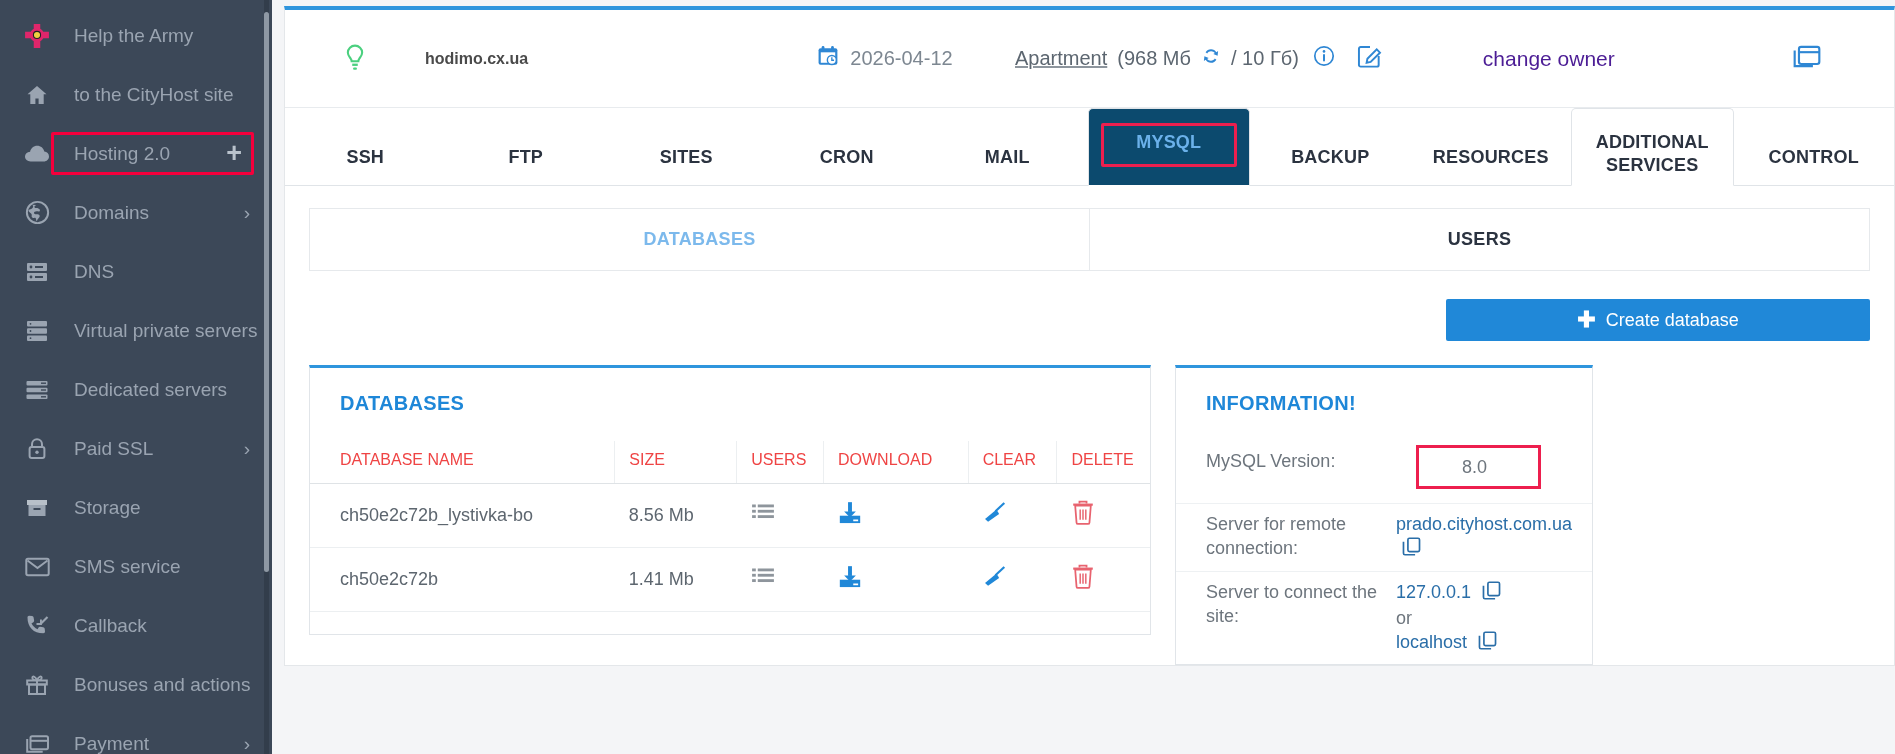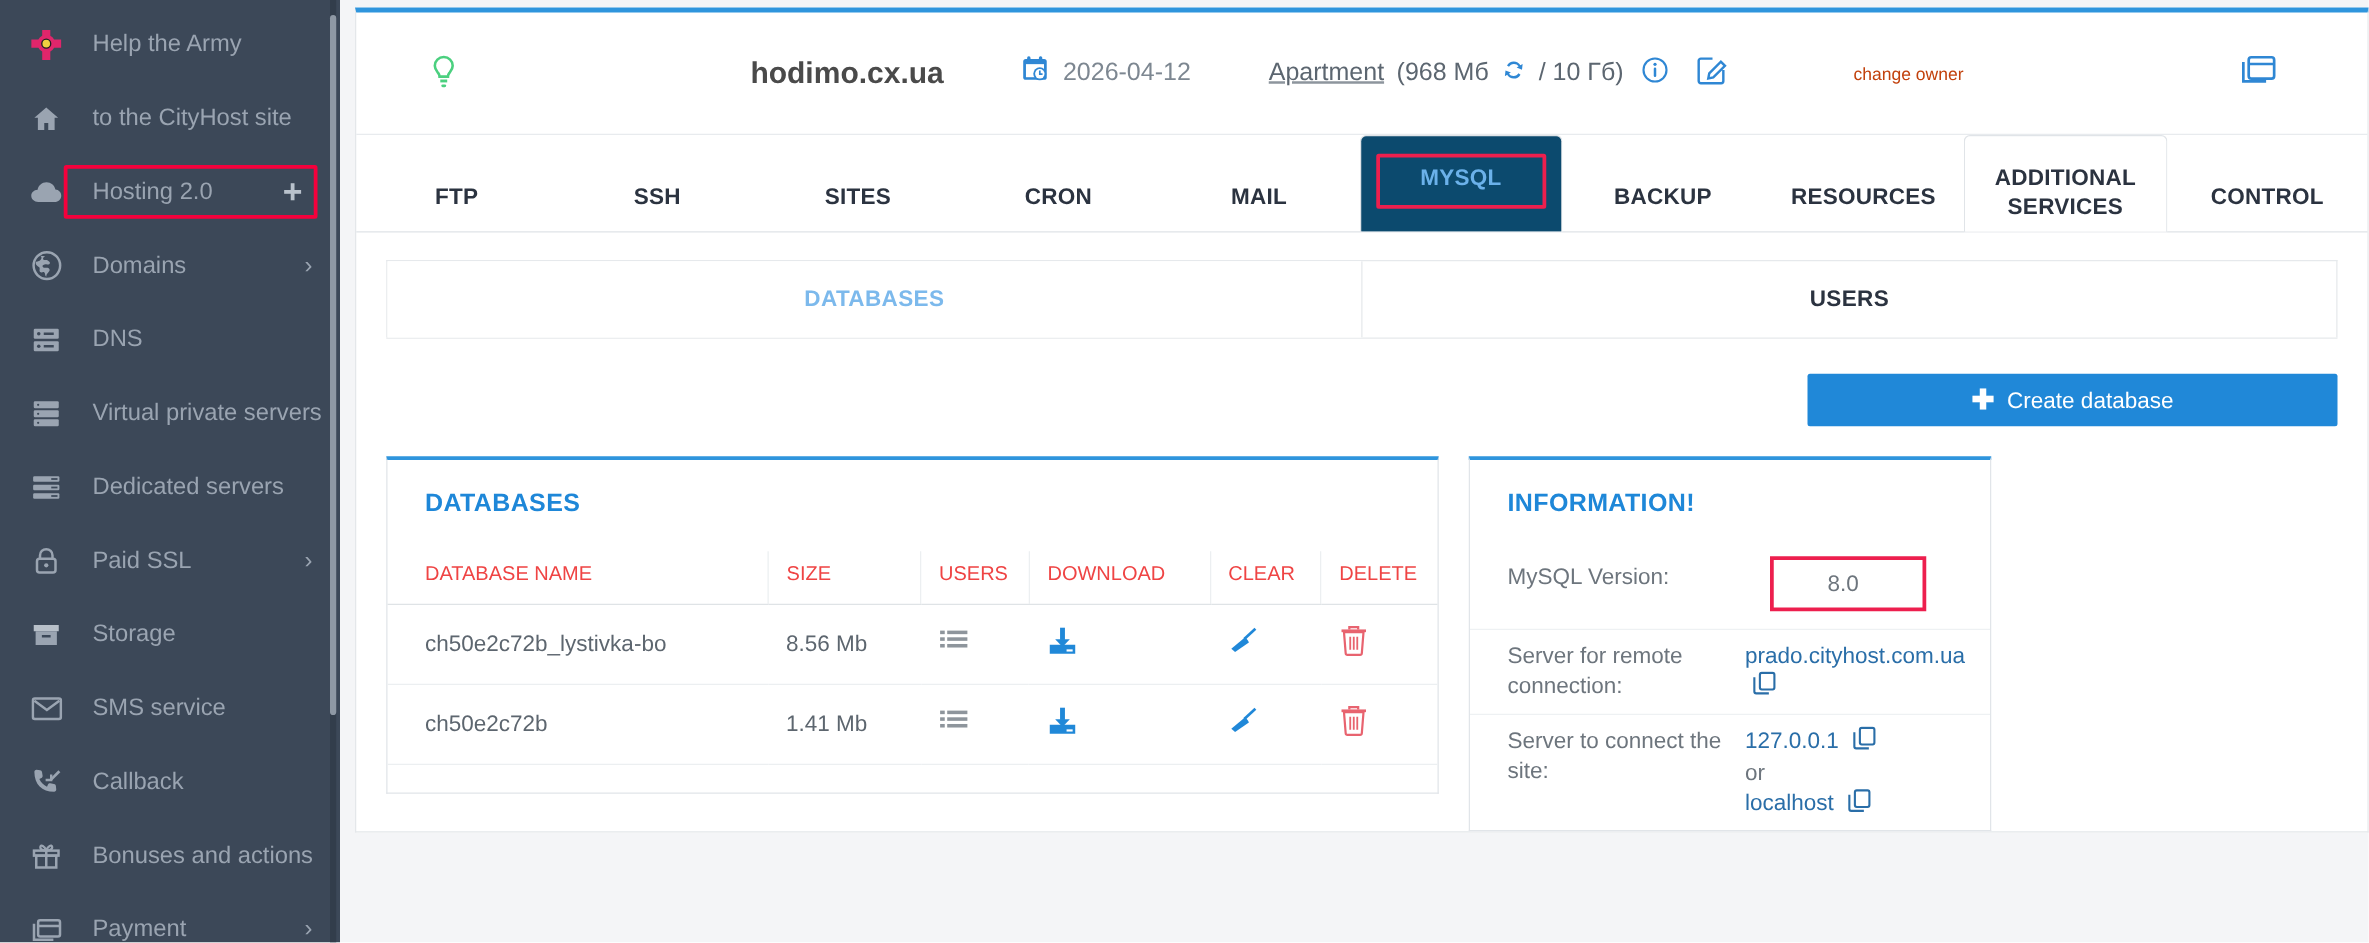--- a/index.html
+++ b/index.html
@@ -66,25 +66,25 @@
   }
 
   
   .dom-header {
     height: 98px;
     display: flex; align-items: center;
     border-bottom: 1px solid #e8ebee;
     padding: 0 0 0 0;
   }
   .bulb { width: 140px; display: flex; justify-content: center; align-items: center; }
-  .dom-name { font-size: 24px; font-weight: 700; color: #4a4a4a; width: 330px; text-align: right; }
+  .dom-name { font-size: 16px; font-weight: 700; color: #4a4a4a; width: 330px; text-align: left; }
   .dom-date { display: flex; align-items: center; gap: 10px; font-size: 20px; color: #7d8791; width: 260px; justify-content: center; }
   .dom-plan { display: flex; align-items: center; gap: 10px; font-size: 20px; color: #5c6670; }
   .dom-plan u { text-decoration: underline; text-decoration-color:#8d959d; }
-  .change-owner { color: #c2410c; font-size: 14px; margin-left: 100px; cursor: pointer; }
+  .change-owner { color: #4c1d95; font-size: 21px; margin-left: 100px; cursor: pointer; }
   .hdr-right-ico { margin-left: auto; margin-right: 72px; color: #2f87d4; }
 
   
   .tabs {
     display: flex; align-items: stretch; height: 78px;
     border-bottom: 1px solid #e0e4e8;
     position: relative;
   }
   .tab {
     flex: 1;
@@ -397,22 +397,22 @@
         <span class="hdr-right-ico">
           <svg width="30" height="26" viewBox="0 0 28 24">
               <rect x="6.5" y="2.5" width="19" height="16" rx="2" fill="none" stroke="#2f87d4" stroke-width="2"></rect>
               <path d="M6.5 7.5H25.5" stroke="#2f87d4" stroke-width="2"></path>
               <path d="M2.5 6v14.5h17" fill="none" stroke="#2f87d4" stroke-width="2"></path>
             </svg>
         </span>
       </div>
 
       <div class="tabs">
+        <div class="tab">SSH</div>
         <div class="tab">FTP</div>
-        <div class="tab">SSH</div>
         <div class="tab">SITES</div>
         <div class="tab">CRON</div>
         <div class="tab">MAIL</div>
         <div class="tab active">
           <span>MYSQL</span>
           <span class="tab-hl"></span>
         </div>
         <div class="tab">BACKUP</div>
         <div class="tab">RESOURCES</div>
         <div class="tab boxed">ADDITIONAL SERVICES</div>

